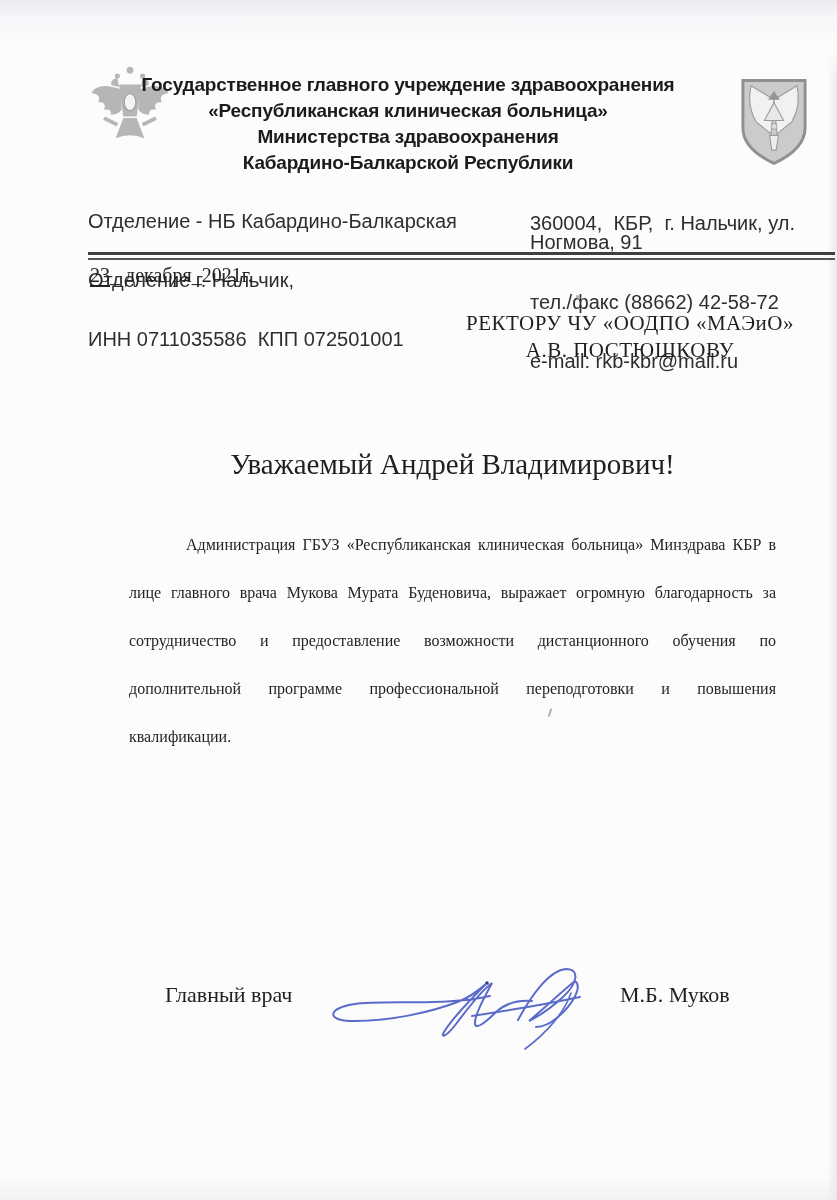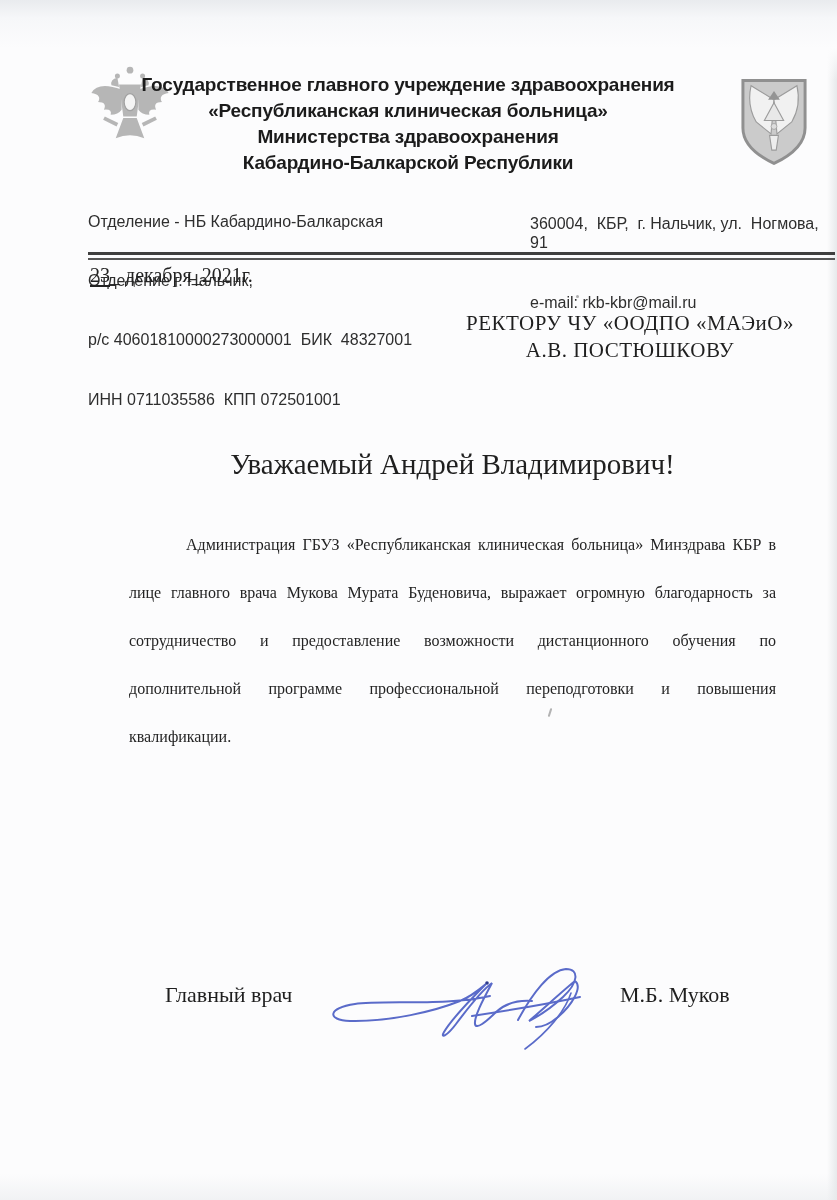--- a/index.html
+++ b/index.html
@@ -26,21 +26,21 @@
     font-weight: bold;
     font-size: 19px;
     line-height: 26px;
     letter-spacing: -0.2px;
     color: #1b1b1b;
   }
   .org-block div { white-space: nowrap; }
 
   .req {
     font-family: "Liberation Sans", sans-serif;
-    font-size: 16px;
+    font-size: 20px;
     line-height: 19.8px;
     color: #2e2e2e;
     white-space: pre-wrap;
   }
   .req-left  { left: 88px;  top: 172px; }
   .req-right { left: 530px; top: 174px; }
 
   .rule {
     left: 88px; top: 252px; width: 747px; height: 3px;
     border-top: 3px solid #3f3f3f;
@@ -126,26 +126,26 @@
   <div class="abs org-block">
     <div>Государственное главного учреждение здравоохранения</div>
     <div>«Республиканская клиническая больница»</div>
     <div>Министерства здравоохранения</div>
     <div>Кабардино-Балкарской Республики</div>
   </div>
 
   <div class="abs req req-left">
     <div>Отделение - НБ Кабардино-Балкарская</div>
     <div>Отделение г. Нальчик,</div>
-    <div>р/с 40601810000273000001  БИК  48327001</div>
     <div>ИНН 0711035586  КПП 072501001</div>
   </div>
 
   <div class="abs req req-right">
     <div>360004,  КБР,  г. Нальчик, ул.  Ногмова, 91</div>
+    <div>тел./факс (88662) 42-58-72</div>
     <div>e-mail: rkb-kbr@mail.ru</div>
   </div>
 
   <div class="abs rule"></div>
 
   <div class="abs date-line"><span class="u">23</span><span>_ декабря_2021г.</span></div>
 
   <div class="abs speck speck-1"></div>
   <div class="abs speck speck-2"></div>
 

